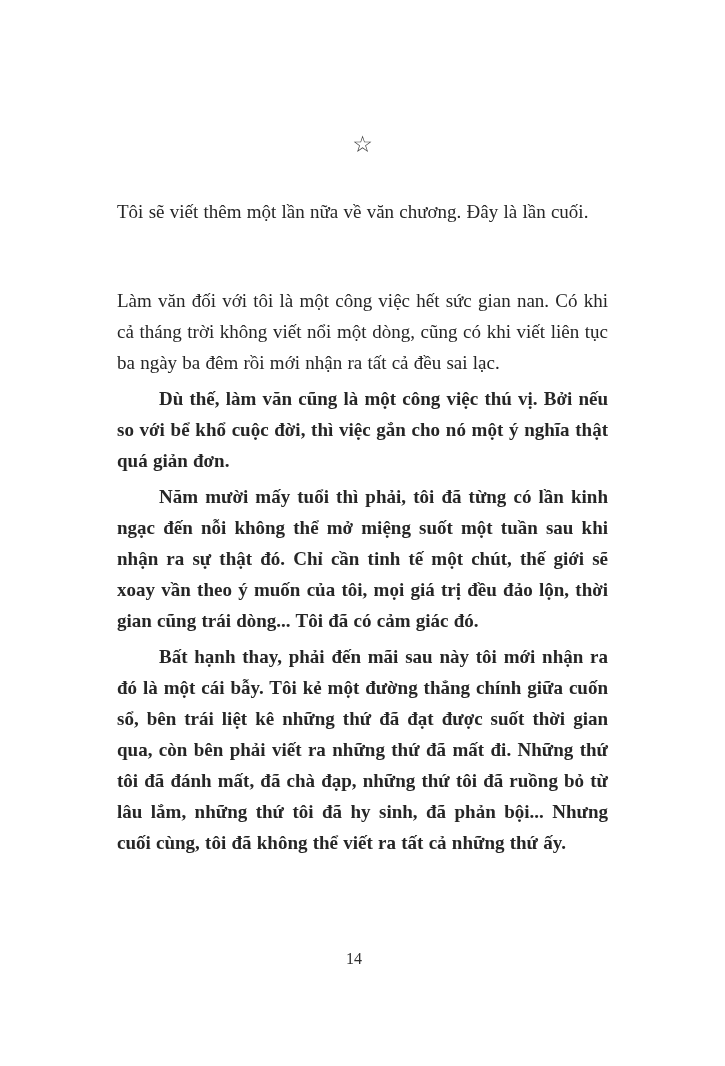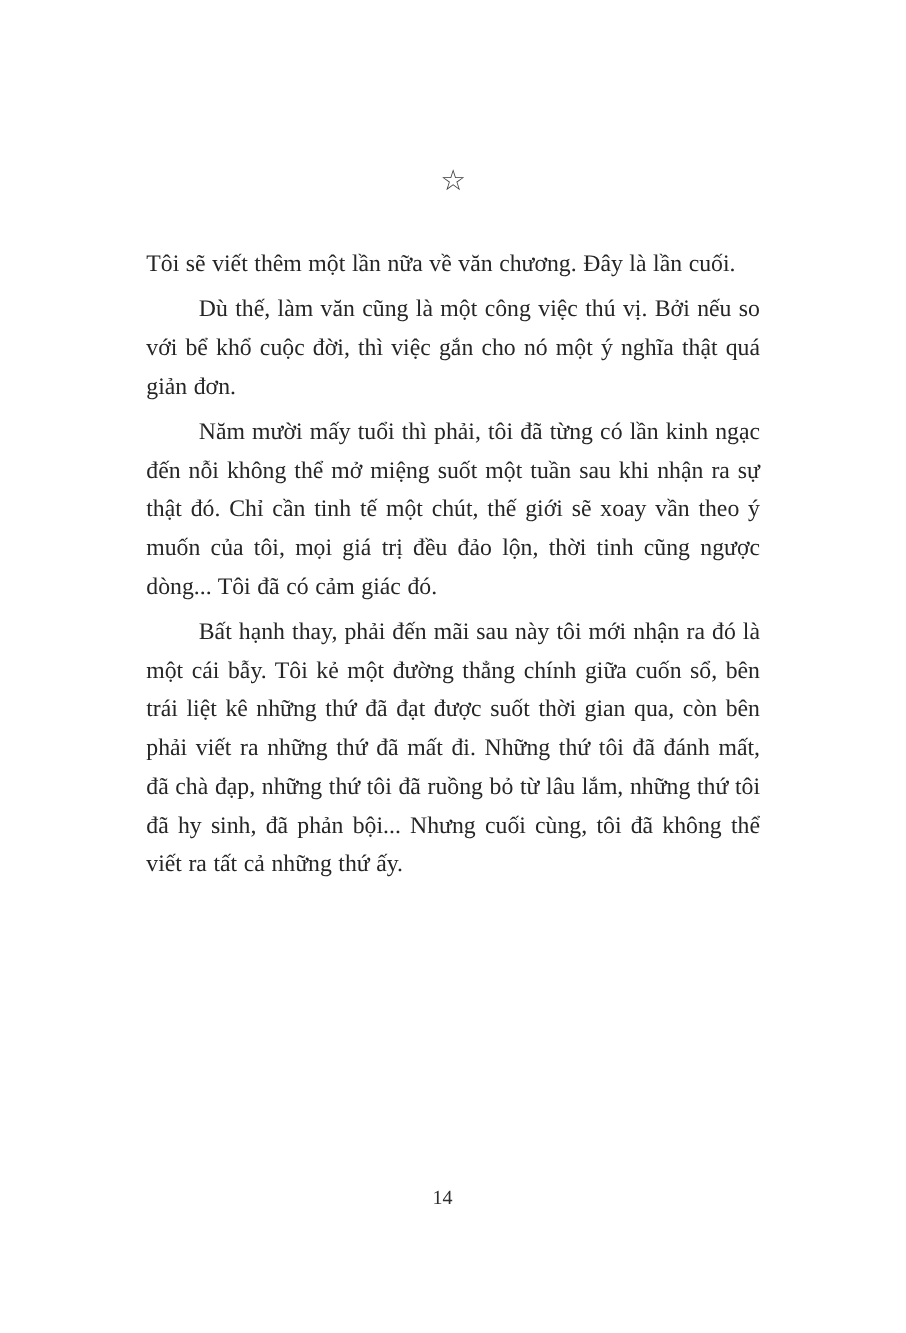--- a/index.html
+++ b/index.html
@@ -35,20 +35,21 @@
   }
   .para {
     font-size: 19px;
     line-height: 31px;
     text-align: justify;
     margin: 5px;
     word-spacing: 0.5px;
   }
   .para.indent {
     text-indent: 42px;
+    font-weight: bold;
   }
   .first-para {
     margin-top: 36px;
   }
   .section-gap {
     margin-top: 58px;
   }
   .page-number {
     position: absolute;
     top: 950px;
@@ -62,23 +63,24 @@
 </head>
 <body>
 
 <div class="page">
   <div class="content">
 
     <div class="ornament">☆</div>
 
     <p class="para first-para">Tôi sẽ viết thêm một lần nữa về văn chương. Đây là lần cuối.</p>
 
+    <p class="para section-gap">Làm văn đối với tôi là một công việc hết sức gian nan. Có khi cả tháng trời không viết nổi một dòng, cũng có khi viết liên tục ba ngày ba đêm rồi mới nhận ra tất cả đều sai lạc.</p>
 
     <p class="para indent">Dù thế, làm văn cũng là một công việc thú vị. Bởi nếu so với bể khổ cuộc đời, thì việc gắn cho nó một ý nghĩa thật quá giản đơn.</p>
 
-    <p class="para indent">Năm mười mấy tuổi thì phải, tôi đã từng có lần kinh ngạc đến nỗi không thể mở miệng suốt một tuần sau khi nhận ra sự thật đó. Chỉ cần tinh tế một chút, thế giới sẽ xoay vần theo ý muốn của tôi, mọi giá trị đều đảo lộn, thời tinh cũng ngược dòng... Tôi đã có cảm giác đó.</p>
+    <p class="para indent">Năm mười mấy tuổi thì phải, tôi đã từng có lần kinh ngạc đến nỗi không thể mở miệng suốt một tuần sau khi nhận ra sự thật đó. Chỉ cần tinh tế một chút, thế giới sẽ xoay vần theo ý muốn của tôi, mọi giá trị đều đảo lộn, thời gian cũng trái dòng... Tôi đã có cảm giác đó.</p>
 
     <p class="para indent">Bất hạnh thay, phải đến mãi sau này tôi mới nhận ra đó là một cái bẫy. Tôi kẻ một đường thẳng chính giữa cuốn sổ, bên trái liệt kê những thứ đã đạt được suốt thời gian qua, còn bên phải viết ra những thứ đã mất đi. Những thứ tôi đã đánh mất, đã chà đạp, những thứ tôi đã ruồng bỏ từ lâu lắm, những thứ tôi đã hy sinh, đã phản bội... Nhưng cuối cùng, tôi đã không thể viết ra tất cả những thứ ấy.</p>
 
   </div>
 
   <div class="page-number">14</div>
 </div>
 
 </body></html>

